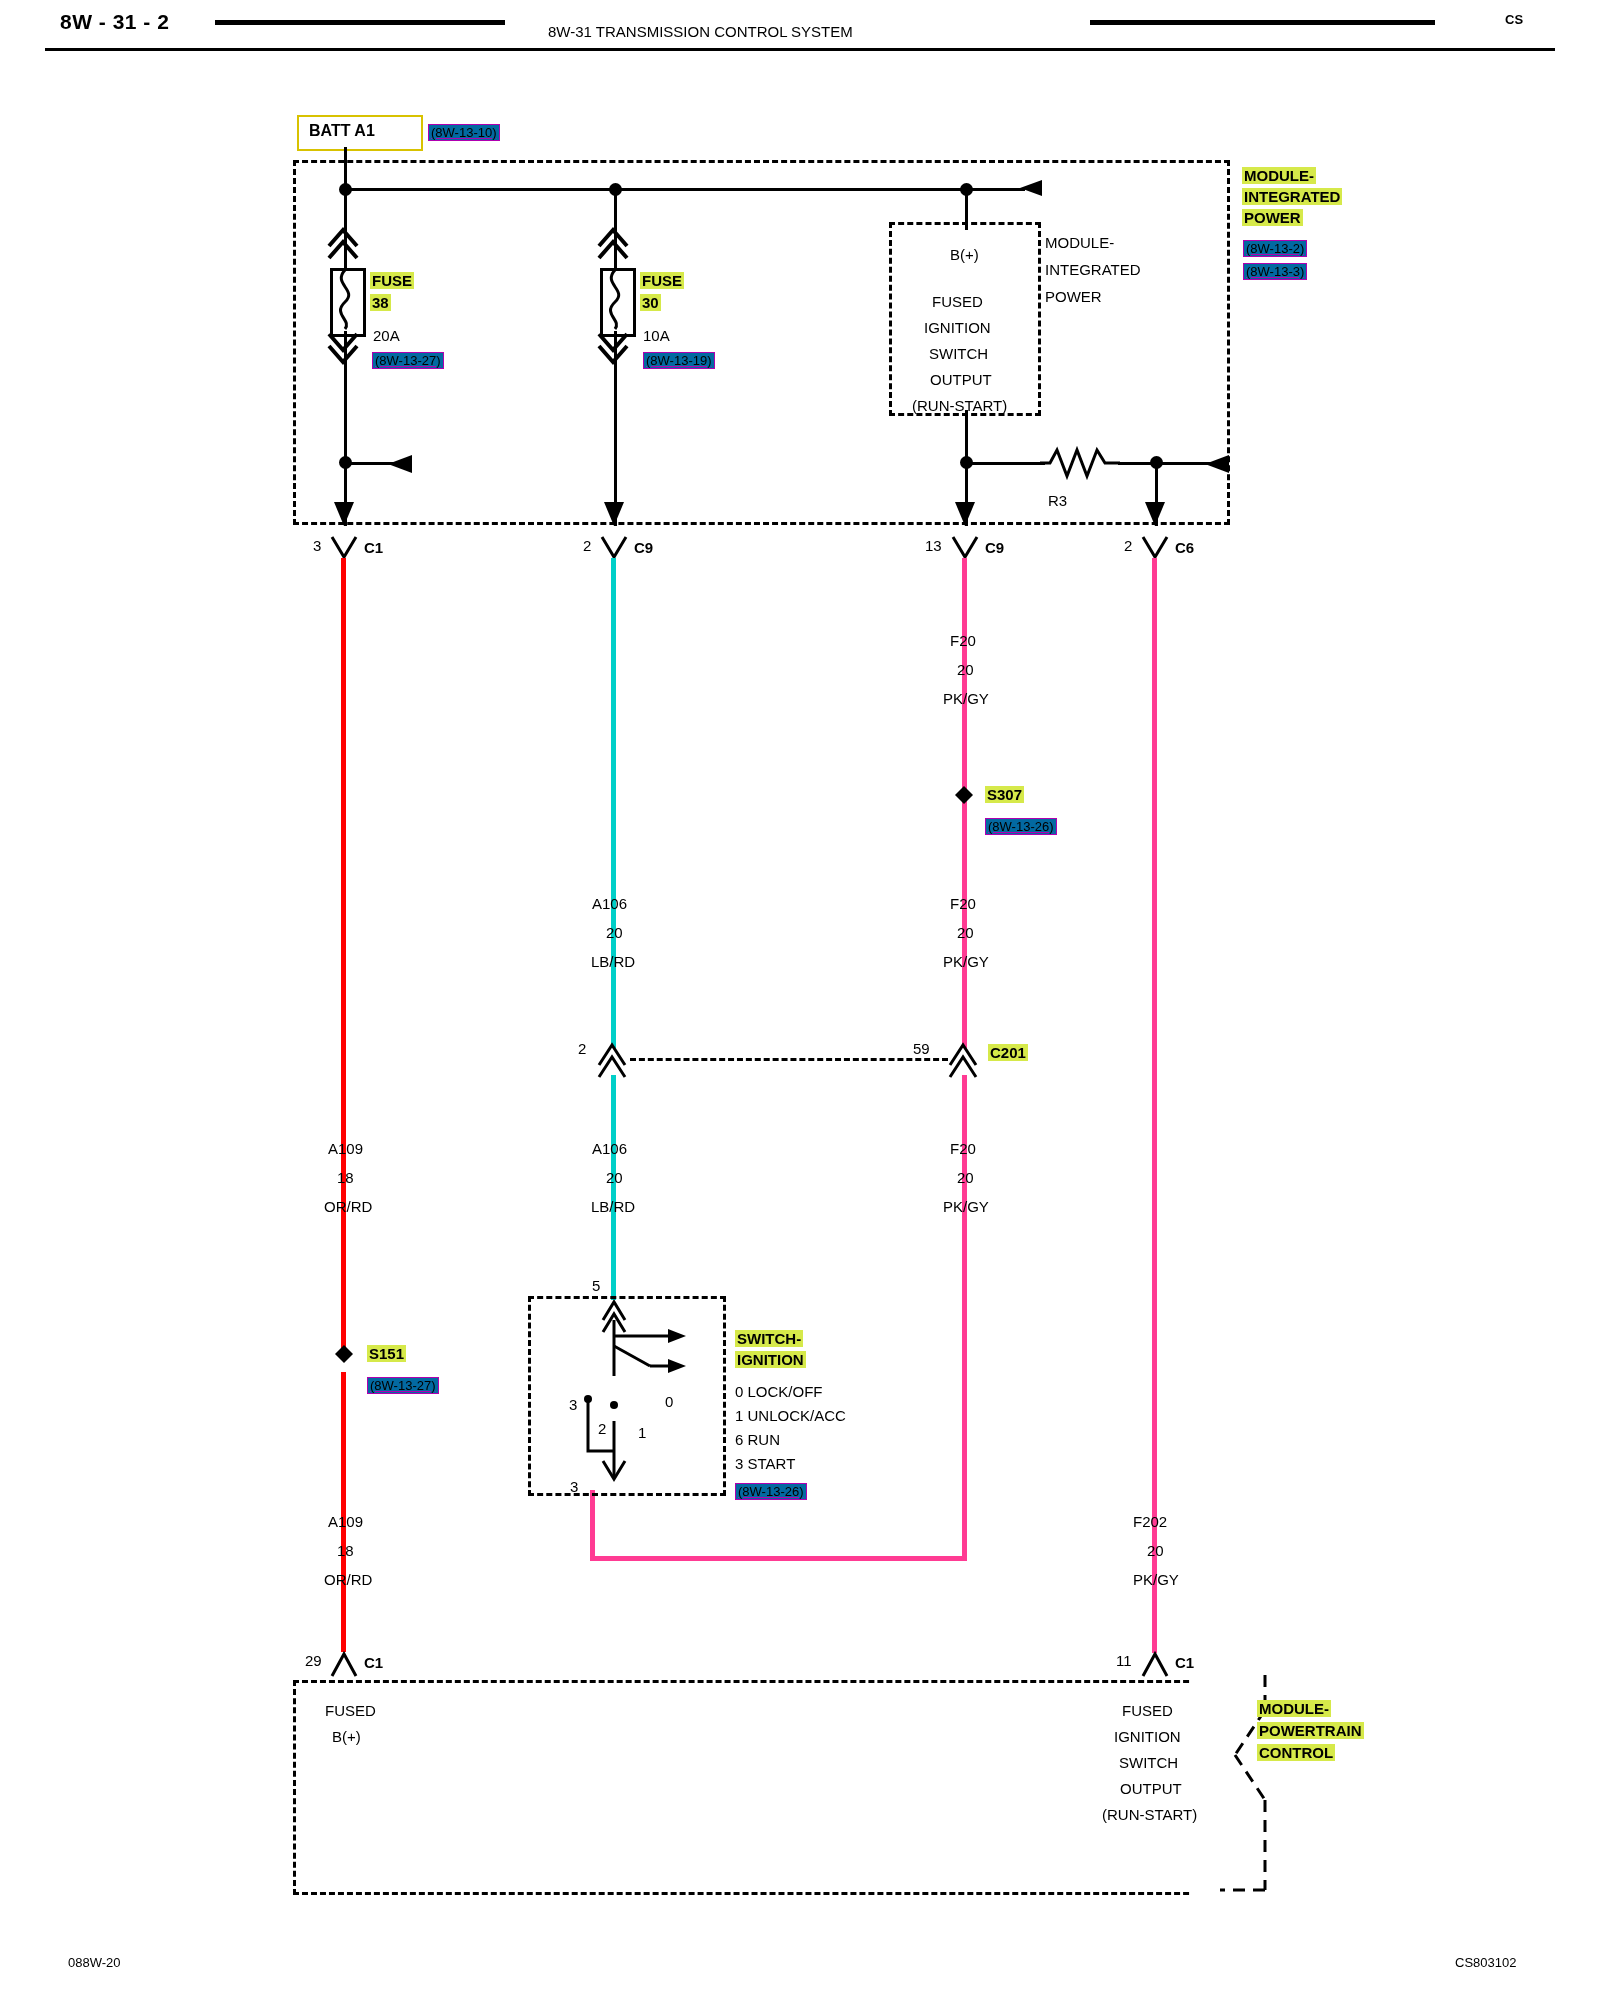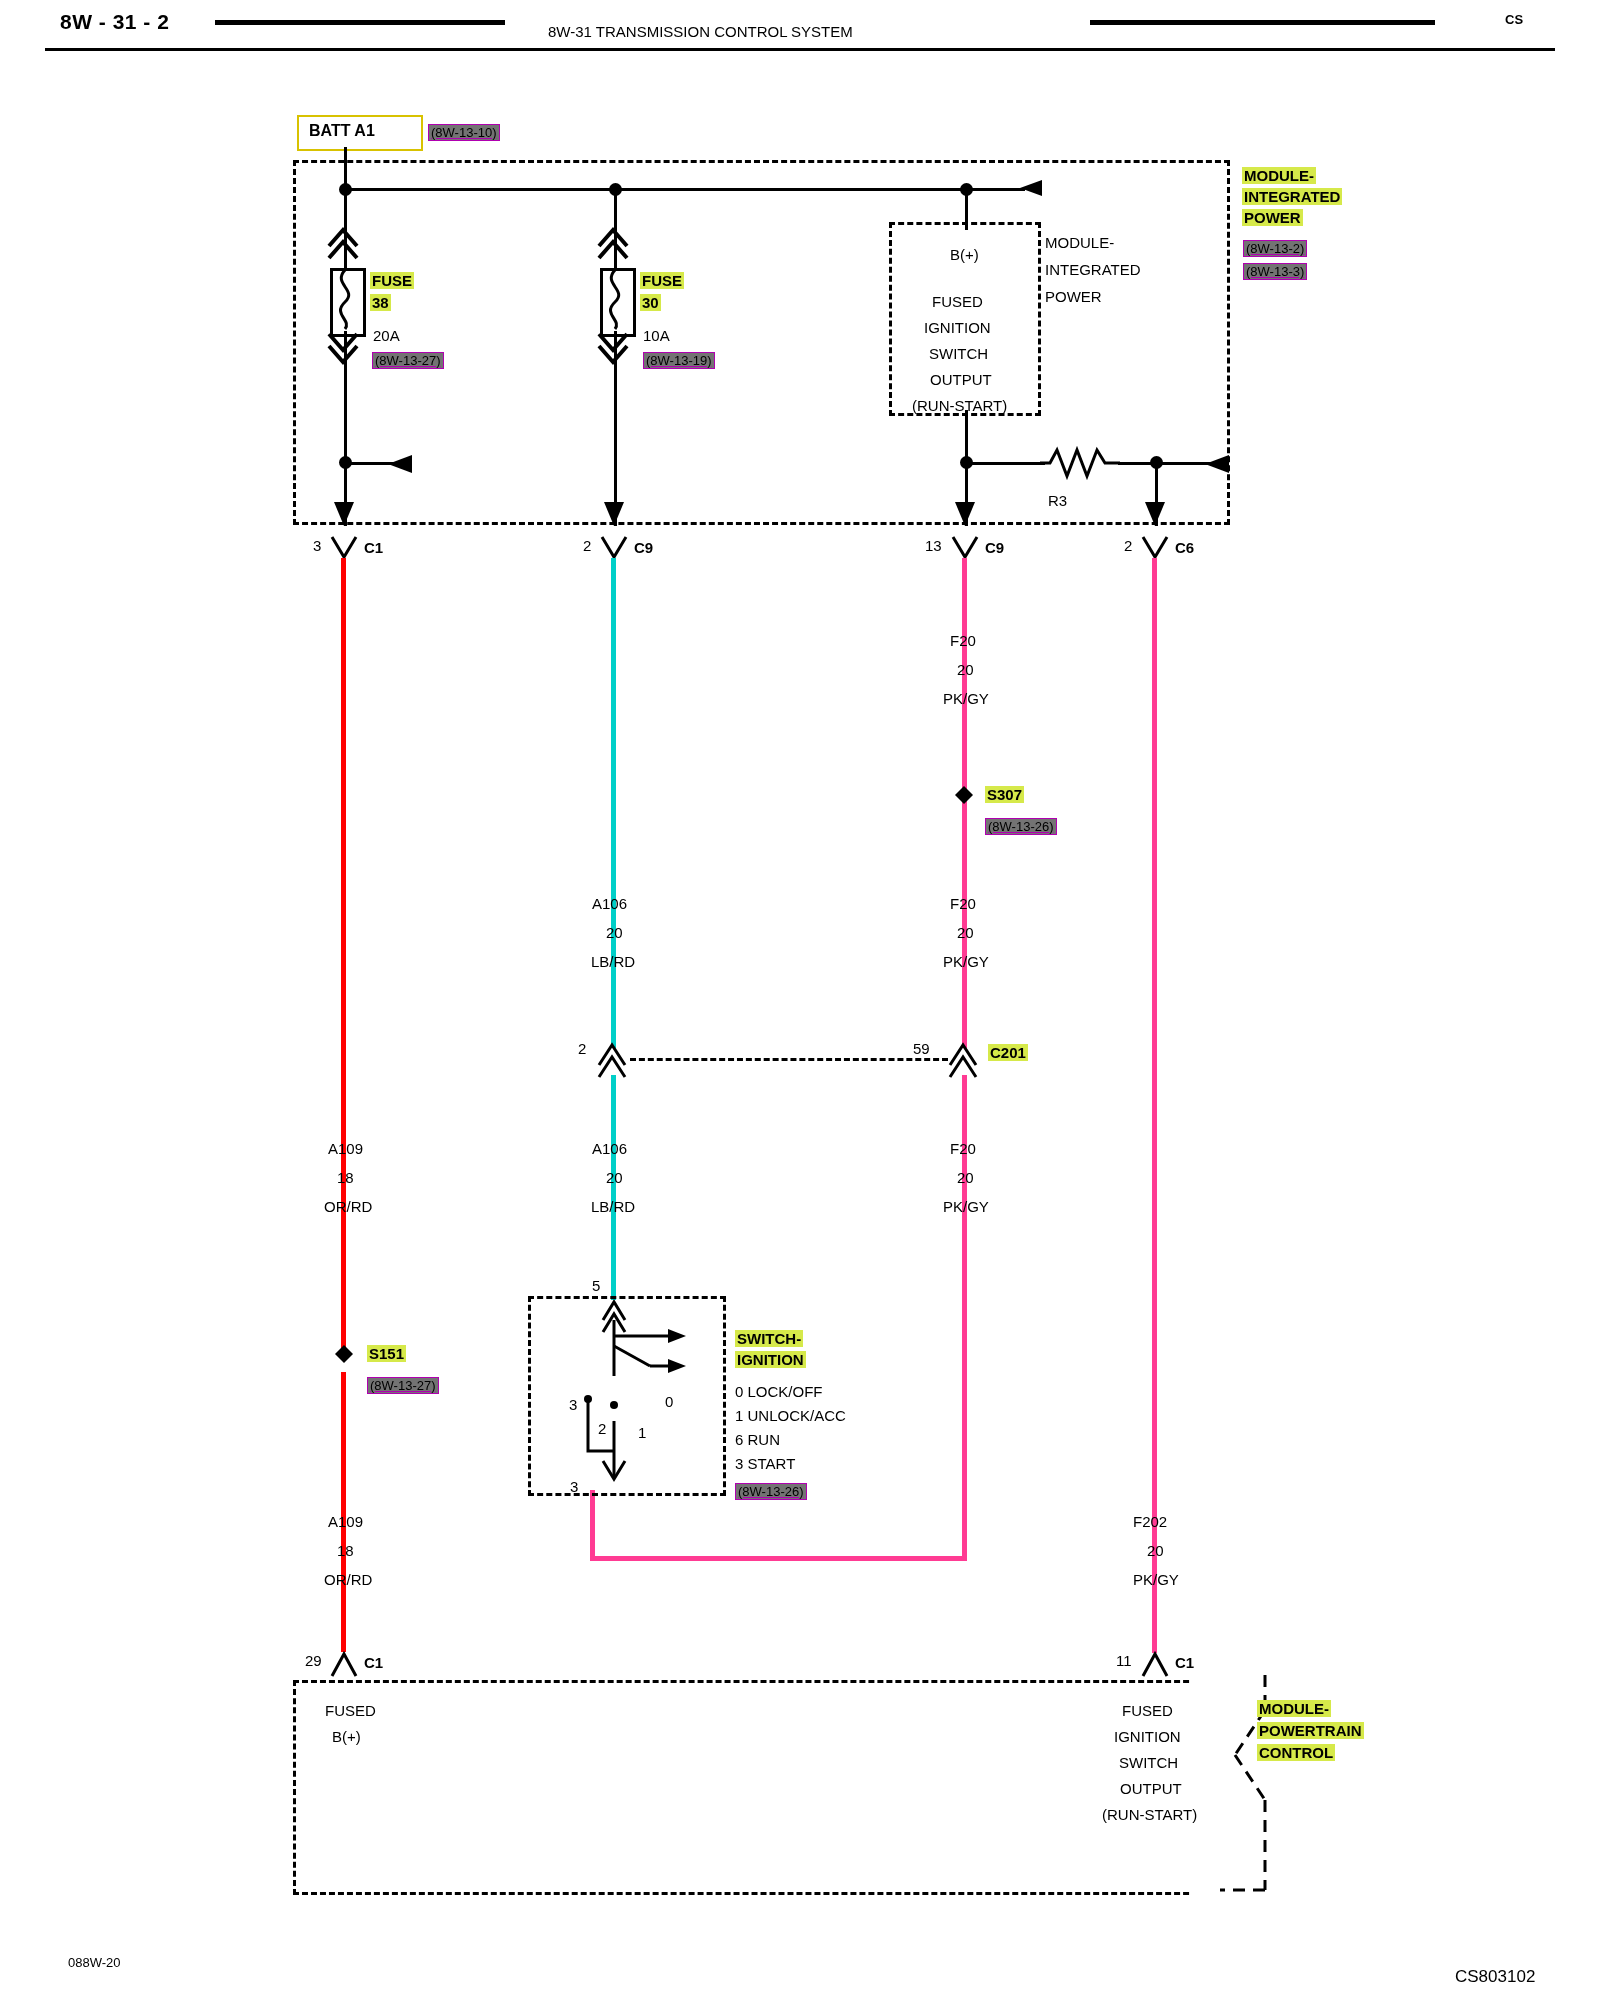--- a/index.html
+++ b/index.html
@@ -13,36 +13,36 @@
   #hdr-left{left:60px;top:10px;font-size:21px;font-weight:bold;letter-spacing:0.5px;}
   #hdr-title{left:548px;top:23px;font-size:15px;font-weight:normal;}
   #hdr-right{left:1505px;top:12px;font-size:13px;font-weight:bold;}
   .hdr-rule{position:absolute;height:5px;background:#000;}
   #rule-l{left:215px;top:20px;width:290px;}
   #rule-r{left:1090px;top:20px;width:345px;}
   #hdr-line{position:absolute;left:45px;top:48px;width:1510px;height:3px;background:#000;}
 
   
   #foot-left{left:68px;top:1955px;font-size:13px;}
-  #foot-right{left:1455px;top:1955px;font-size:17px;margin-top:12px;}
+  #foot-right{left:1455px;top:1955px;font-size:13px;}
 
   
   .wire{position:absolute;background:#000;}
   .vline{width:3px;}
   .hline{height:3px;}
   .red{background:#ff0000;width:5px;}
   .cyan{background:#00cfc8;width:5px;}
   .pink{background:#ff3b93;width:5px;}
   .pinkh{background:#ff3b93;height:5px;}
 
   .dashbox{position:absolute;border:3px dashed #000;box-sizing:border-box;}
   .dashline-h{position:absolute;height:0;border-top:3px dashed #000;}
 
   .hl{background:#d6e94a;padding:0 2px;}
-  .ref{border:1px solid #b000b0;background:#737373;padding:0 2px;font-size:13px;color:#000;}
+  .ref{border:1px solid #b000b0;background:#0369a1;padding:0 2px;font-size:13px;color:#000;}
   .refu{text-decoration:underline;text-decoration-color:#b000b0;}
   .lbl15{font-size:15px;}
 
   .battbox{position:absolute;border:2px solid #d8c200;background:#fff;}
 
   .fusebox{position:absolute;border:3px solid #000;background:#fff;}
 
   svg{position:absolute;overflow:visible;}
 </style>
 </head>

